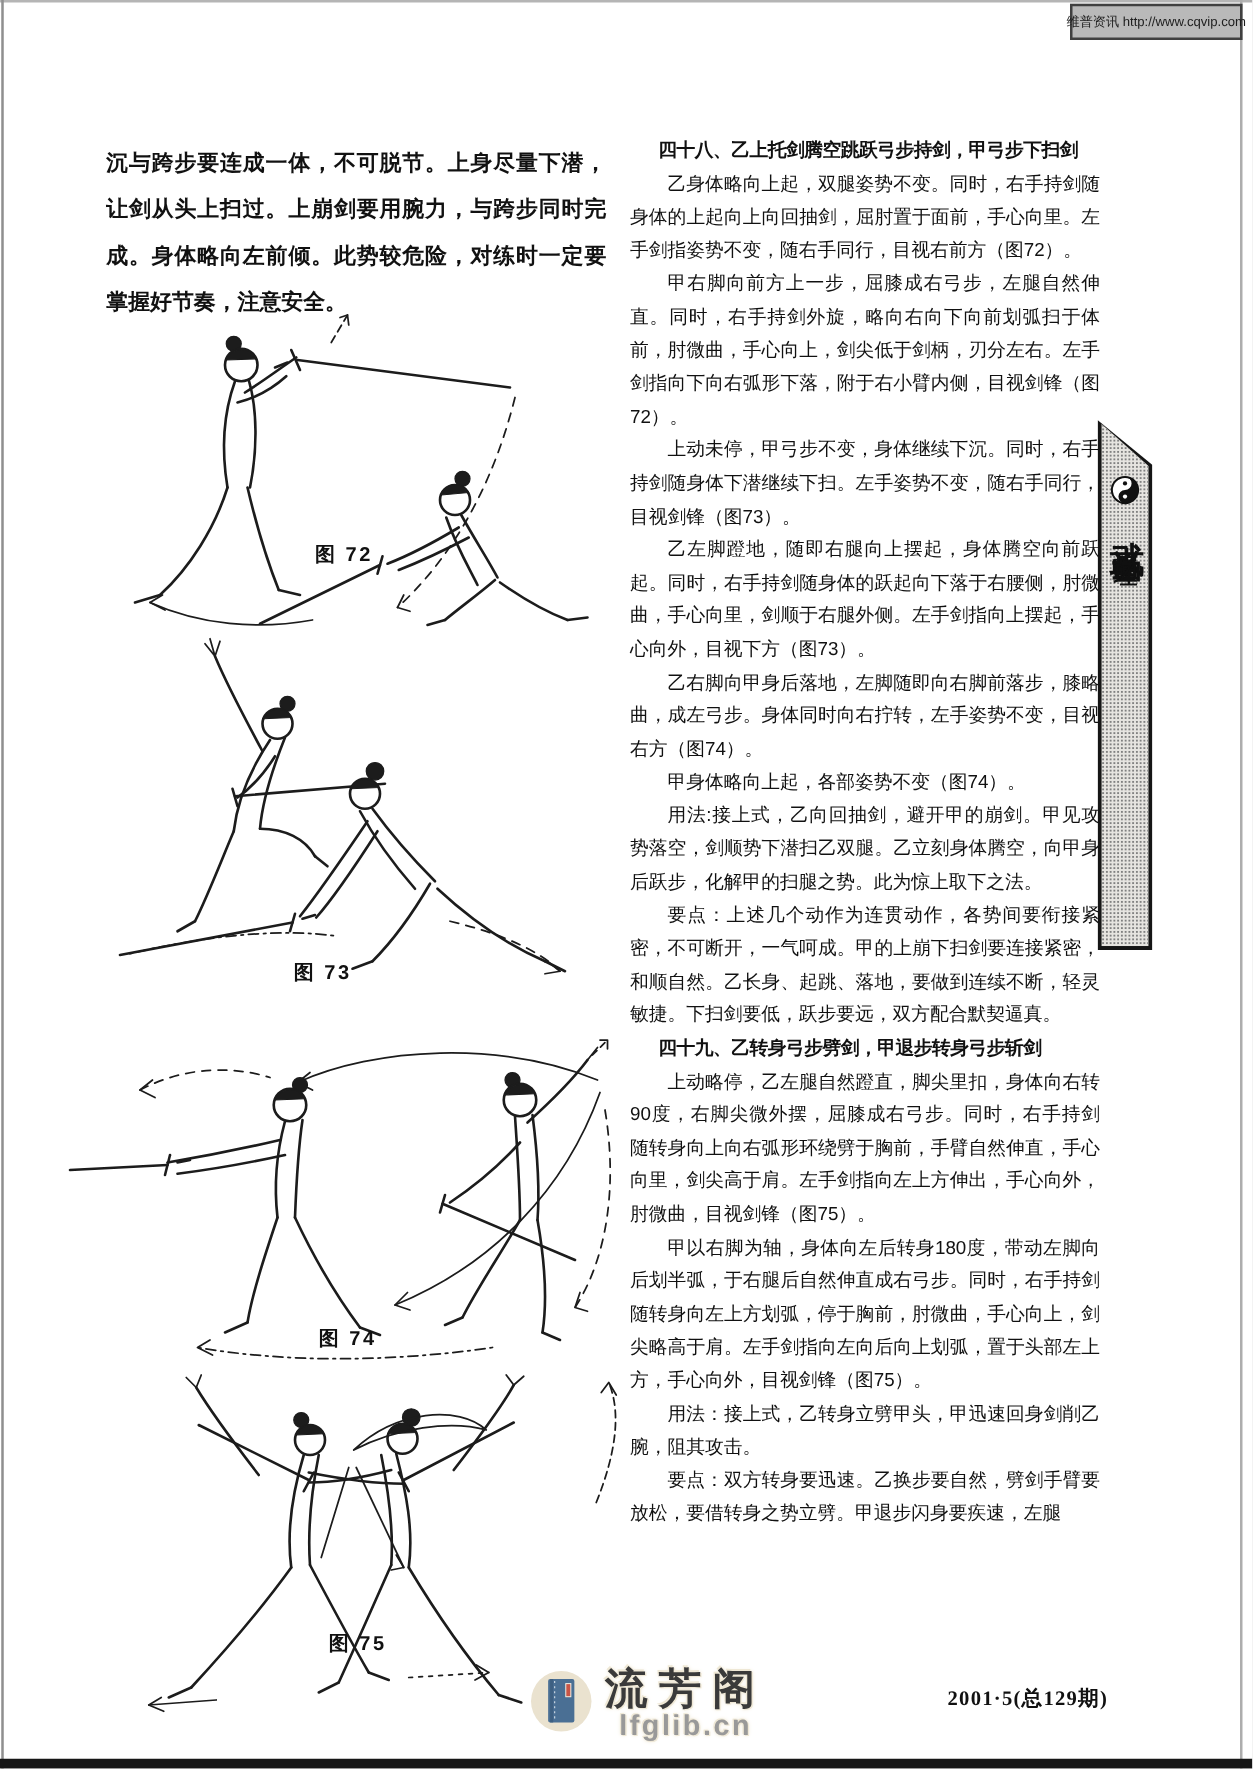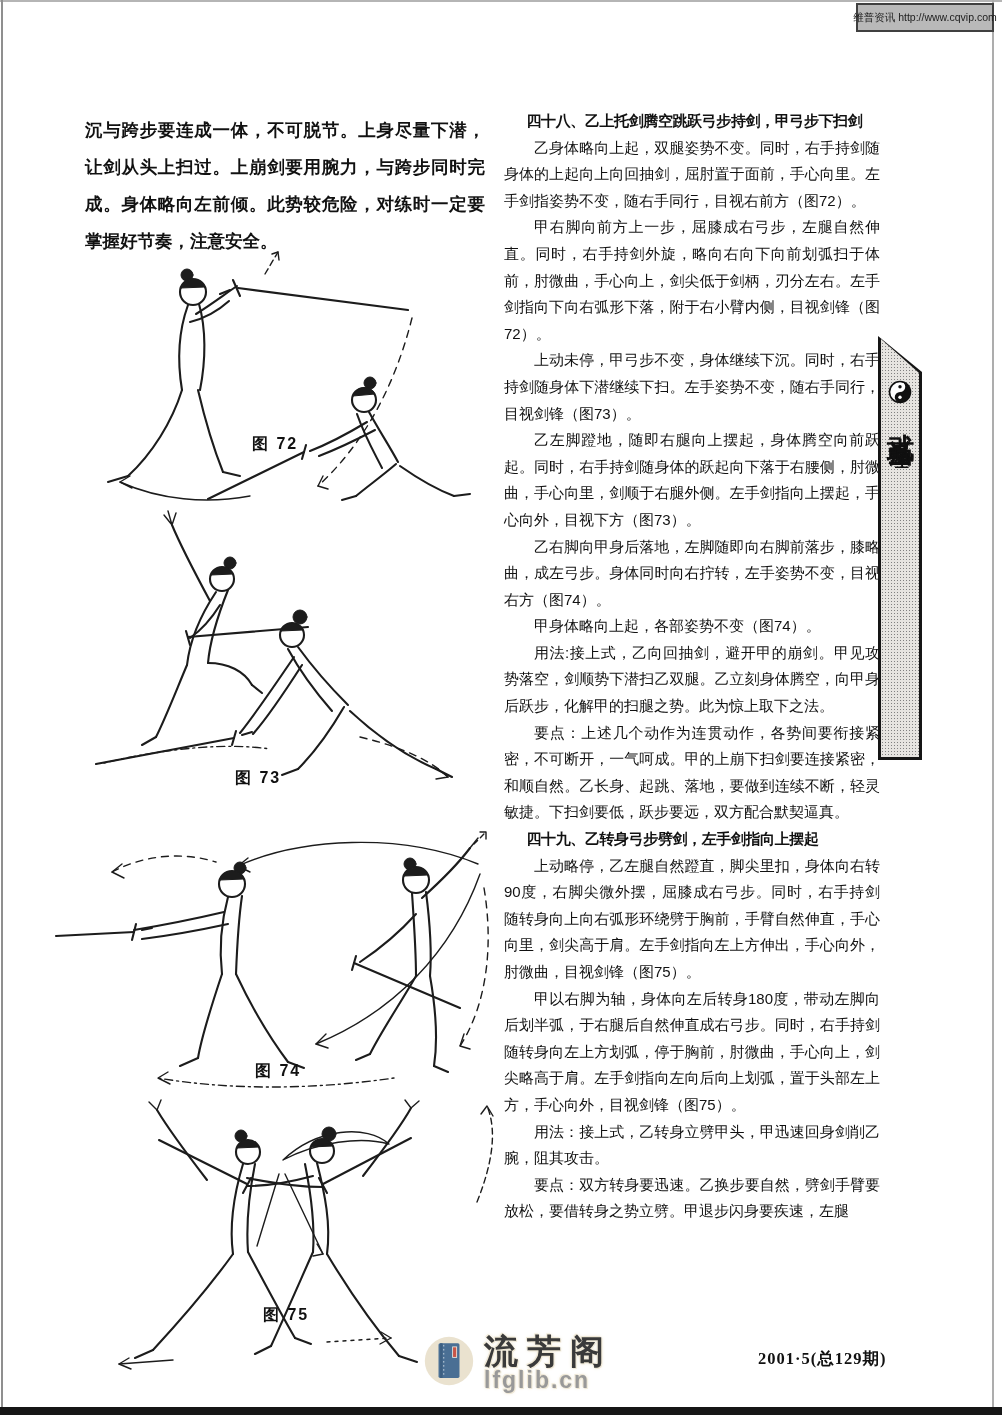--- a/index.html
+++ b/index.html
@@ -57,21 +57,21 @@
          font-family:"Liberation Serif",serif;letter-spacing:1px;}
 
   
   .watermark{position:absolute;left:424px;top:1336px;display:flex;align-items:flex-start;}
   .wm-badge{width:50px;height:50px;flex:0 0 auto;}
   .wm-texts{margin-left:10px;}
   .wm-name{font-size:34px;line-height:32px;font-weight:900;color:#3a3a3a;letter-spacing:9px;
            font-family:"Liberation Serif",serif;
            text-shadow:0 0 2px #efe8d6,0 0 4px #efe8d6,1px 1px 0 #efe8d6,-1px -1px 0 #efe8d6;}
   .wm-domain{font-size:23px;line-height:24px;font-weight:800;color:#999999;letter-spacing:2px;
-             text-shadow:0 0 2px #efe8d6,0 0 4px #efe8d6,1px 1px 0 #efe8d6,-1px -1px 0 #efe8d6;}
+             text-shadow:0 0 2px #efe8d6,0 0 4px #efe8d6,1px 1px 0 #efe8d6,-1px -1px 0 #efe8d6;text-align:center;}
 </style>
 </head>
 <body>
 
 <div class="page">
   <div class="edge-top"></div>
   <div class="edge-left"></div>
   <div class="edge-right"></div>
   <div class="edge-bottom"></div>
 
@@ -261,21 +261,21 @@
   <div class="right-col">
     <p class="sec-heading">四十八、乙上托剑腾空跳跃弓步持剑，甲弓步下扫剑</p>
     <p>乙身体略向上起，双腿姿势不变。同时，右手持剑随身体的上起向上向回抽剑，屈肘置于面前，手心向里。左手剑指姿势不变，随右手同行，目视右前方（图72）。</p>
     <p>甲右脚向前方上一步，屈膝成右弓步，左腿自然伸直。同时，右手持剑外旋，略向右向下向前划弧扫于体前，肘微曲，手心向上，剑尖低于剑柄，刃分左右。左手剑指向下向右弧形下落，附于右小臂内侧，目视剑锋（图72）。</p>
     <p>上动未停，甲弓步不变，身体继续下沉。同时，右手持剑随身体下潜继续下扫。左手姿势不变，随右手同行，目视剑锋（图73）。</p>
     <p>乙左脚蹬地，随即右腿向上摆起，身体腾空向前跃起。同时，右手持剑随身体的跃起向下落于右腰侧，肘微曲，手心向里，剑顺于右腿外侧。左手剑指向上摆起，手心向外，目视下方（图73）。</p>
     <p>乙右脚向甲身后落地，左脚随即向右脚前落步，膝略曲，成左弓步。身体同时向右拧转，左手姿势不变，目视右方（图74）。</p>
     <p>甲身体略向上起，各部姿势不变（图74）。</p>
     <p>用法:接上式，乙向回抽剑，避开甲的崩剑。甲见攻势落空，剑顺势下潜扫乙双腿。乙立刻身体腾空，向甲身后跃步，化解甲的扫腿之势。此为惊上取下之法。</p>
     <p>要点：上述几个动作为连贯动作，各势间要衔接紧密，不可断开，一气呵成。甲的上崩下扫剑要连接紧密，和顺自然。乙长身、起跳、落地，要做到连续不断，轻灵敏捷。下扫剑要低，跃步要远，双方配合默契逼真。</p>
-    <p class="sec-heading">四十九、乙转身弓步劈剑，左手剑指向上摆起</p>
+    <p class="sec-heading">四十九、乙转身弓步劈剑，甲退步转身弓步斩剑</p>
     <p>上动略停，乙左腿自然蹬直，脚尖里扣，身体向右转90度，右脚尖微外摆，屈膝成右弓步。同时，右手持剑随转身向上向右弧形环绕劈于胸前，手臂自然伸直，手心向里，剑尖高于肩。左手剑指向左上方伸出，手心向外，肘微曲，目视剑锋（图75）。</p>
     <p>甲以右脚为轴，身体向左后转身180度，带动左脚向后划半弧，于右腿后自然伸直成右弓步。同时，右手持剑随转身向左上方划弧，停于胸前，肘微曲，手心向上，剑尖略高于肩。左手剑指向左向后向上划弧，置于头部左上方，手心向外，目视剑锋（图75）。</p>
     <p>用法：接上式，乙转身立劈甲头，甲迅速回身剑削乙腕，阻其攻击。</p>
     <p>要点：双方转身要迅速。乙换步要自然，劈剑手臂要放松，要借转身之势立劈。甲退步闪身要疾速，左腿</p>
   </div>
 
   <div class="sidebar">
     <div class="sidebar-outline"></div>
     <div class="sidebar-fill"></div>
     <div class="sidebar-content">

